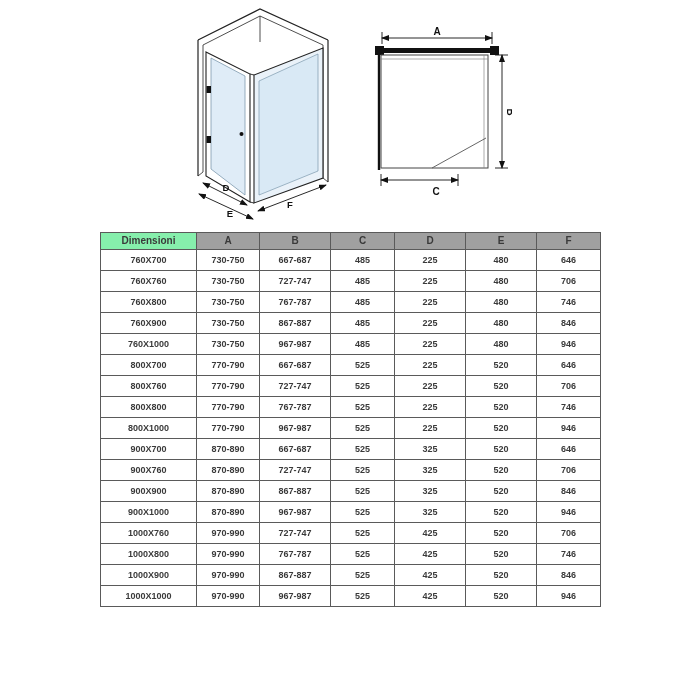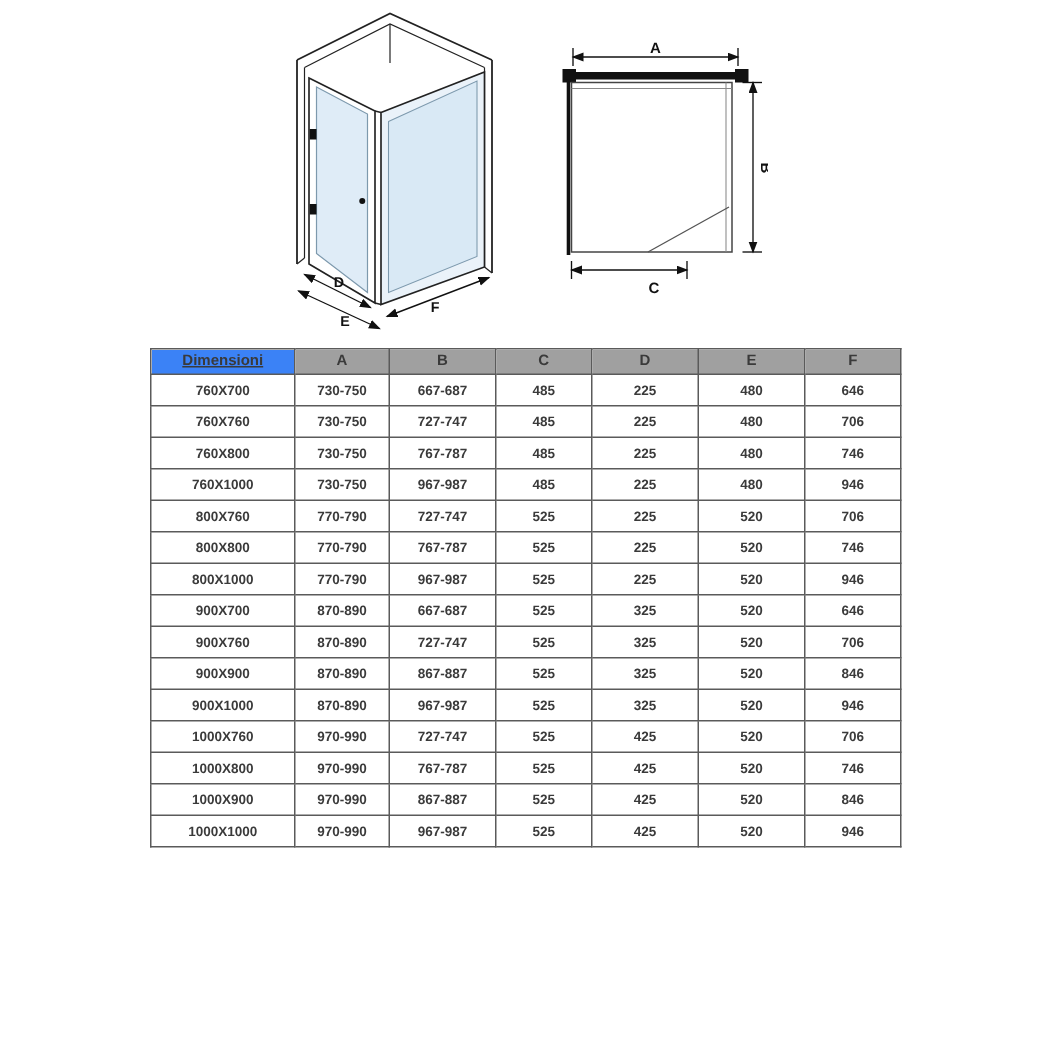--- a/index.html
+++ b/index.html
@@ -14,21 +14,21 @@
   table.dims{
     position:absolute;left:100px;top:232px;width:500px;
     border-collapse:collapse;table-layout:fixed;
   }
   table.dims th, table.dims td{
     border:1px solid #5a5a5a;text-align:center;vertical-align:middle;
     padding:0;font-size:9px;color:#3a3a3a;height:20px;line-height:20px;
     overflow:hidden;white-space:nowrap;
   }
   table.dims thead th{height:16px;line-height:16px;font-size:10px;font-weight:bold;}
-  th.dim-title{background:#3b82f6;color:#16395f;text-decoration:underline;}
+  th.dim-title{background:#86efac;color:#16395f;}
   th.col-head{background:#a0a0a0;color:#f4f4f4;}
   tbody tr{background:#ffffff;font-weight:bold;}
 </style>
 </head>
 <body>
 
 <div class="diagram-area">
 
   <svg class="iso-svg" width="152" height="222" viewBox="0 0 152 222">
     <defs>
@@ -147,27 +147,45 @@
       <tr>
         <td>760X800</td>
         <td>730-750</td>
         <td>767-787</td>
         <td>485</td>
         <td>225</td>
         <td>480</td>
         <td>746</td>
       </tr>
       <tr>
+        <td>760X900</td>
+        <td>730-750</td>
+        <td>867-887</td>
+        <td>485</td>
+        <td>225</td>
+        <td>480</td>
+        <td>846</td>
+      </tr>
+      <tr>
         <td>760X1000</td>
         <td>730-750</td>
         <td>967-987</td>
         <td>485</td>
         <td>225</td>
         <td>480</td>
         <td>946</td>
+      </tr>
+      <tr>
+        <td>800X700</td>
+        <td>770-790</td>
+        <td>667-687</td>
+        <td>525</td>
+        <td>225</td>
+        <td>520</td>
+        <td>646</td>
       </tr>
       <tr>
         <td>800X760</td>
         <td>770-790</td>
         <td>727-747</td>
         <td>525</td>
         <td>225</td>
         <td>520</td>
         <td>706</td>
       </tr>

